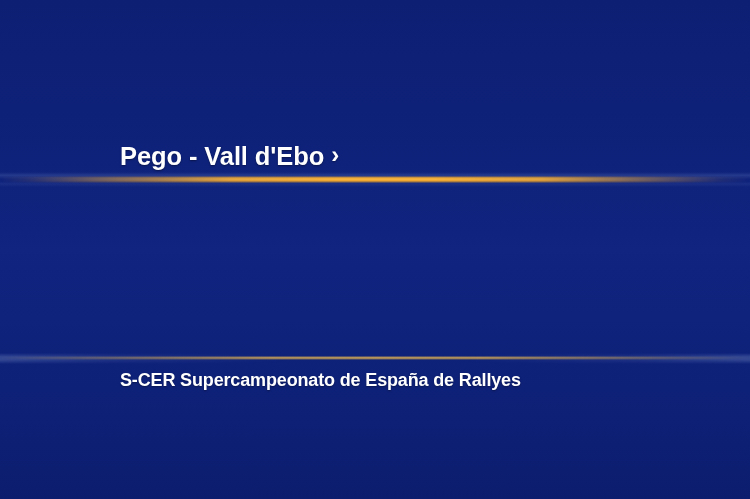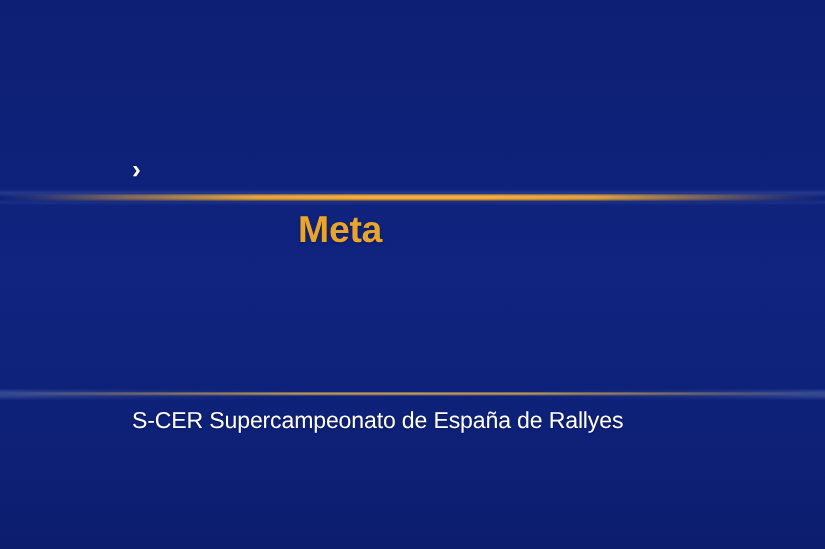--- a/index.html
+++ b/index.html
@@ -215,43 +215,43 @@
     white-space: nowrap;
     text-shadow: 0 1px 3px rgba(0,0,0,0.35);
   }
 
   
   #series-caption {
     position: absolute;
     left: 120px;
     top: 370px;
     color: #ffffff;
-    font-size: 21px;
-    font-weight: normal;
+    font-size: 18px;
+    font-weight: bold;
     letter-spacing: -0.15px;
     line-height: 1.2;
     white-space: nowrap;
     text-shadow: 0 1px 2px rgba(0,0,0,0.35);
   }
 </style>
 </head>
 <body>
 
 <div id="stage">
 
   <div id="bg-field"></div>
 
   <div id="stage-title">
+    <span>Pego - Vall d'Ebo</span>
     <span class="chev">›</span>
   </div>
 
   <div class="rule" id="rule-top-halo"></div>
   <div class="rule" id="rule-top"></div>
 
 
-  <div id="meta-label">Meta</div>
 
   <div class="rule" id="rule-bottom-halo"></div>
   <div class="rule" id="rule-bottom"></div>
 
   <div id="series-caption">S-CER Supercampeonato de España de Rallyes</div>
 
 </div>
 
 </body></html>

